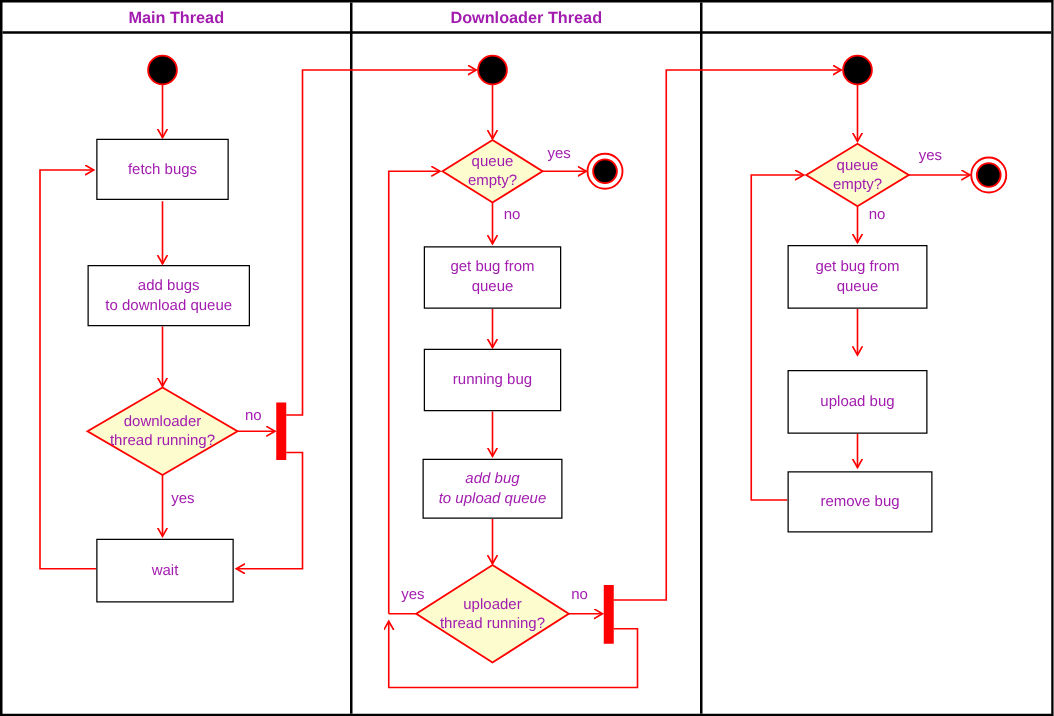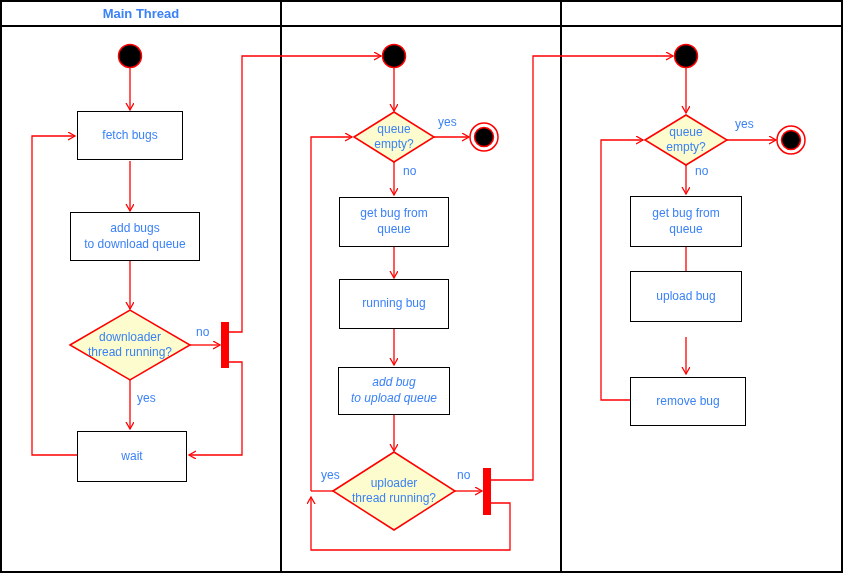--- a/index.html
+++ b/index.html
@@ -1,20 +1,20 @@
 <!DOCTYPE html>
 <html><head>
 <meta charset="utf-8">
 <style>
   html, body { margin: 0; padding: 0; background: #ffffff; }
   #canvas {
     position: relative;
     width: 843px; height: 573px;
     font-family: "Liberation Sans", sans-serif;
-    color: #3b82f6;
+    color: #a21caf;
     background: #fff;
     box-sizing: border-box;
   }
   .frame {
     position: absolute; left: 0; top: 0;
     width: 843px; height: 573px;
     border: 2px solid #000;
     box-sizing: border-box;
   }
   .vsep {
@@ -57,20 +57,21 @@
 <body>
 
 <div id="canvas">
 
   <div class="frame"></div>
   <div class="vsep" style="left:280px;"></div>
   <div class="vsep" style="left:560px;"></div>
   <div class="hsep"></div>
 
   <div class="lane-header" style="left:2px; width:278px;">Main Thread</div>
+  <div class="lane-header" style="left:282px; width:278px;">Downloader Thread</div>
 
   <svg class="layer" width="843" height="573" viewBox="0 0 843 573">
     <defs>
       <marker id="arr" markerWidth="10" markerHeight="10" refX="7" refY="4" orient="auto" markerUnits="userSpaceOnUse">
         <path d="M0,0 L7,4 L0,8" fill="none" stroke="#ff0000" stroke-width="1.3"></path>
       </marker>
     </defs>
 
     <g stroke="#ff0000" stroke-width="1.3" fill="none">
       <path d="M130,68 V110" marker-end="url(#arr)"></path>
@@ -134,21 +135,21 @@
   <div class="activity" style="left:77px; top:431px; width:110px; height:51px;">wait</div>
 
   <div class="activity" style="left:339px; top:197px; width:110px; height:50px;">get bug from
 queue</div>
   <div class="activity" style="left:339px; top:279px; width:110px; height:50px;">running bug</div>
   <div class="activity" style="left:338px; top:367px; width:112px; height:48px;font-style:italic;">add bug
 to upload queue</div>
 
   <div class="activity" style="left:630px; top:196px; width:112px; height:51px;">get bug from
 queue</div>
-  <div class="activity" style="left:630px; top:271px; width:112px; height:51px;">upload bug</div>
+  <div class="activity" style="left:630px; top:296px; width:112px; height:51px;">upload bug</div>
   <div class="activity" style="left:630px; top:377px; width:116px; height:49px;">remove bug</div>
 
   <div class="diamond-label" style="left:70px; top:312px; width:120px; height:66px;">downloader
 thread running?</div>
   <div class="diamond-label" style="left:344px; top:114px; width:100px; height:46px;">queue
 empty?</div>
   <div class="diamond-label" style="left:334px; top:454px; width:120px; height:74px;">uploader
 thread running?</div>
   <div class="diamond-label" style="left:636px; top:117px; width:100px; height:46px;">queue
 empty?</div>

